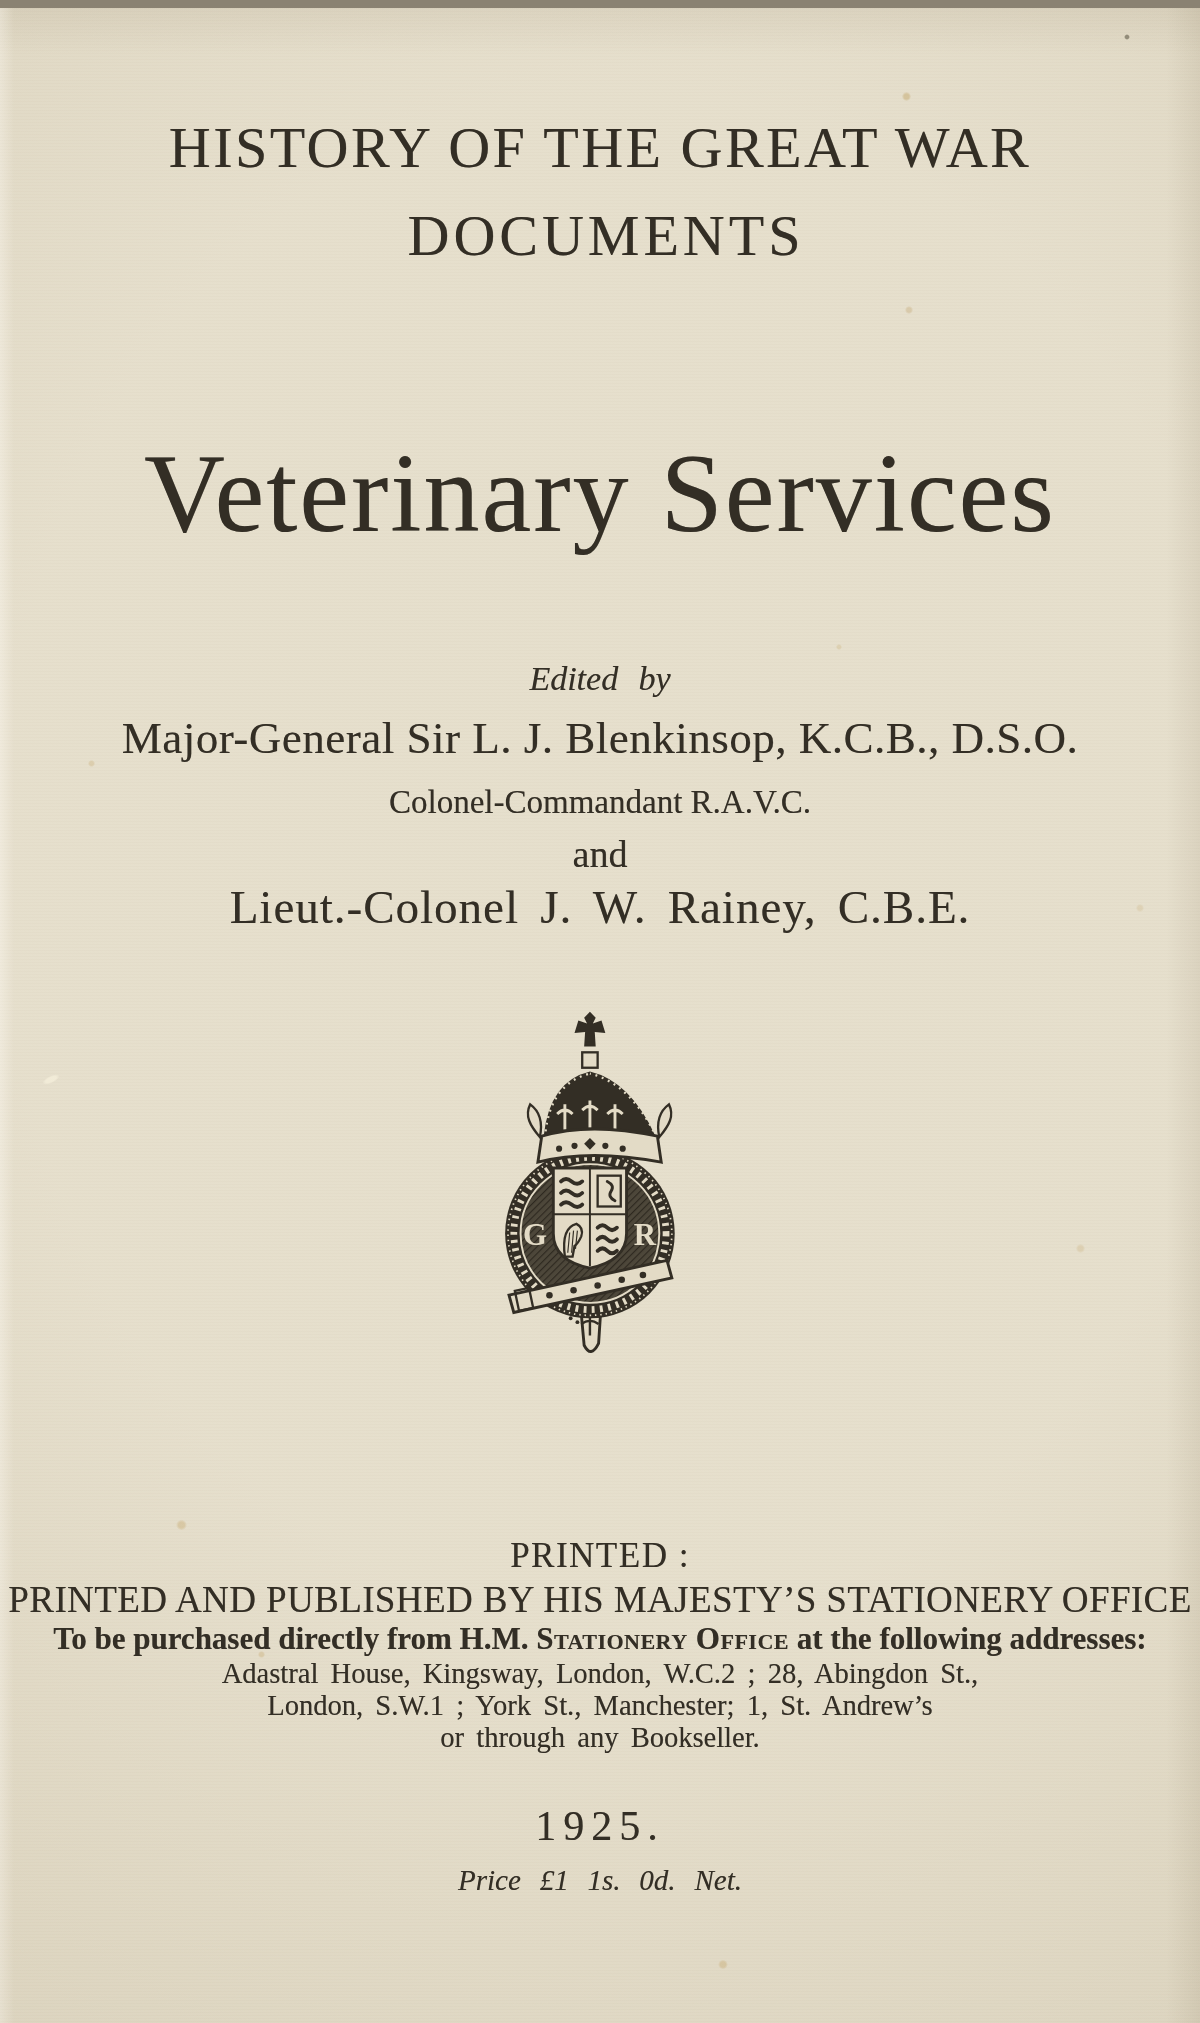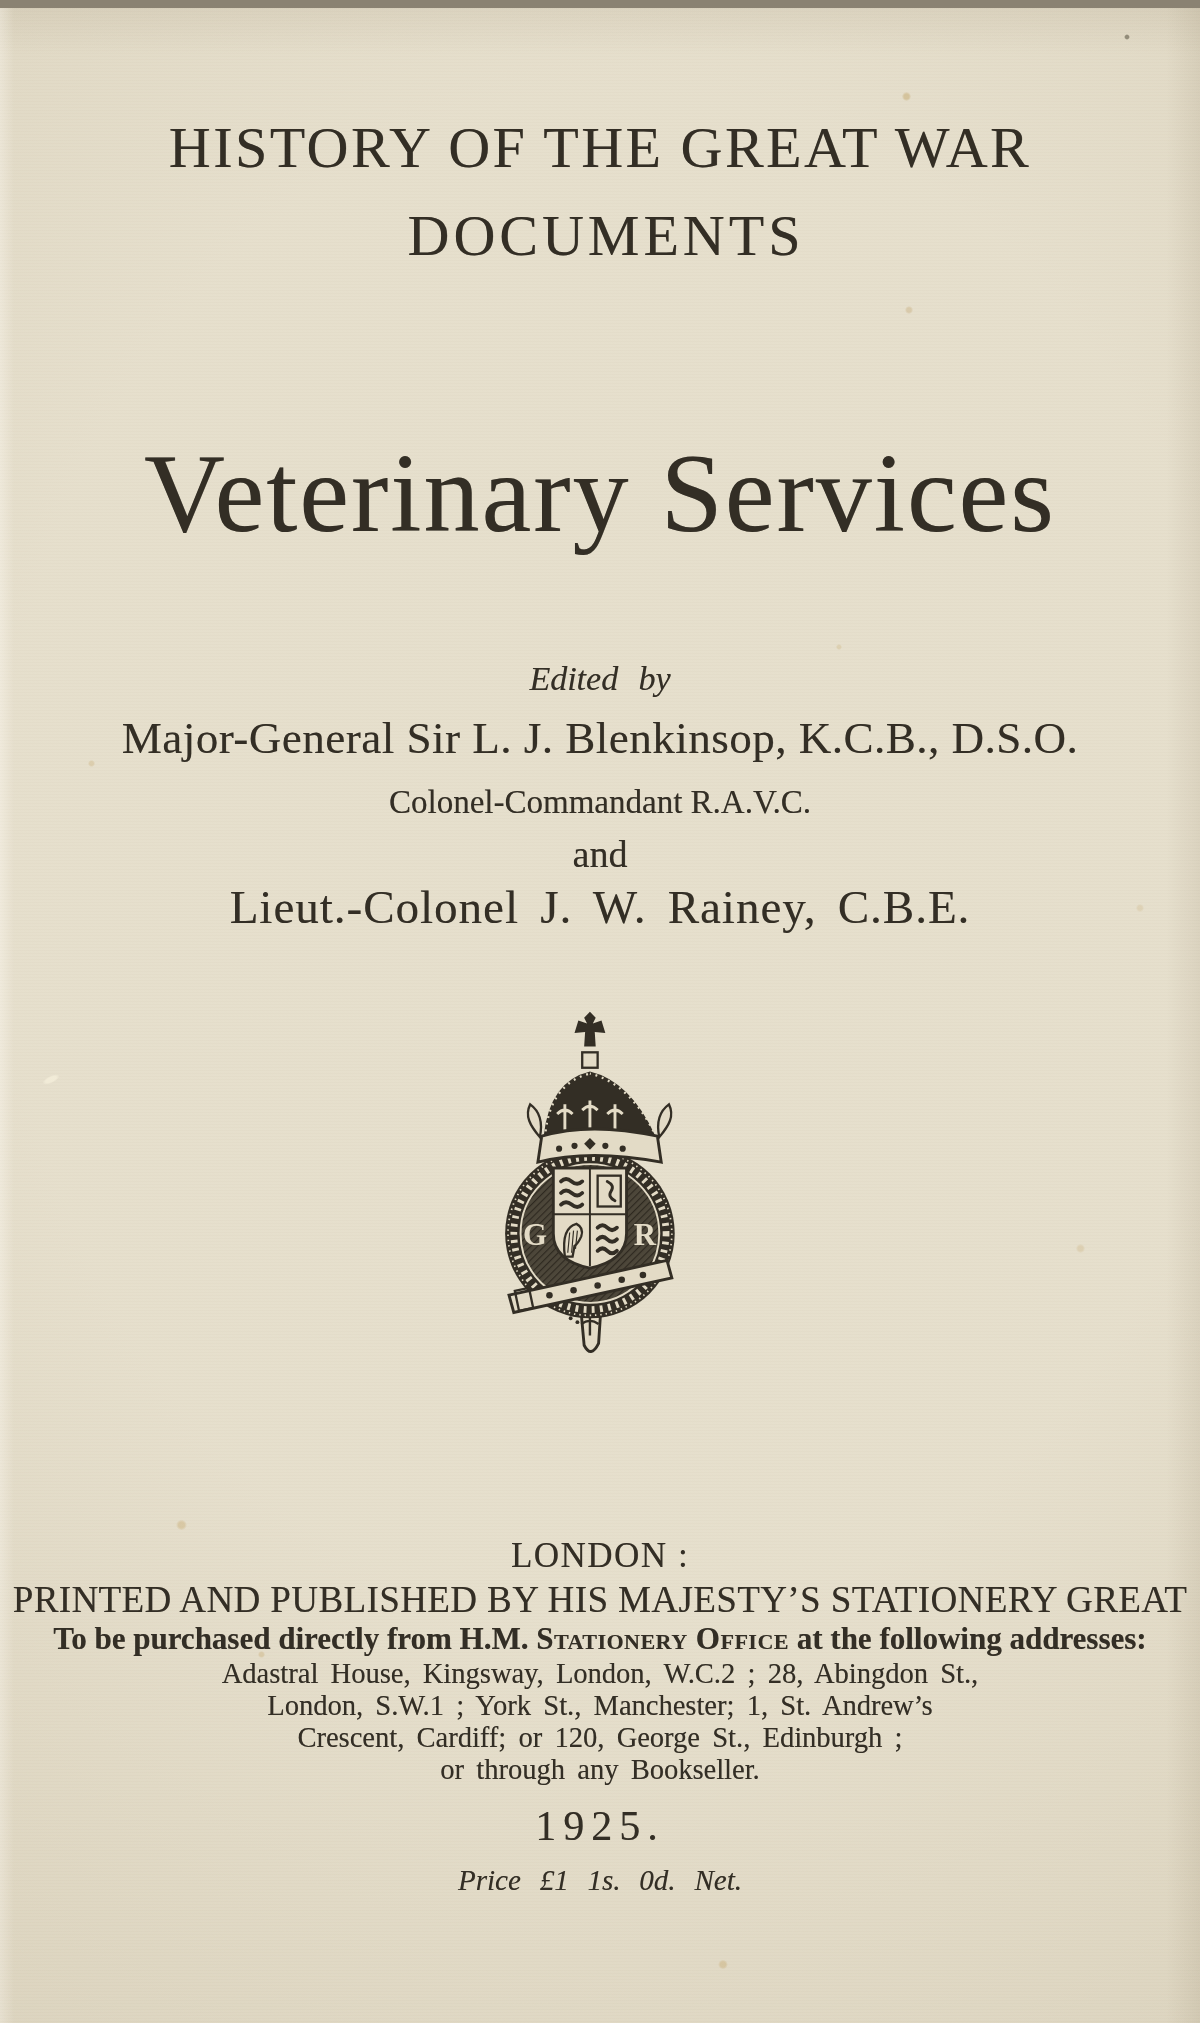--- a/index.html
+++ b/index.html
@@ -113,27 +113,26 @@
     <rect x="36" y="292" width="15" height="21" fill="none" stroke="#332e25" stroke-width="2.4" transform="rotate(-12 43 302)"></rect>
     <circle cx="70" cy="298" r="3.4" fill="#332e25"></circle>
     <circle cx="95" cy="293" r="3.4" fill="#332e25"></circle>
     <circle cx="120" cy="288" r="3.4" fill="#332e25"></circle>
     <circle cx="145" cy="282" r="3.4" fill="#332e25"></circle>
     <circle cx="167" cy="277" r="3.4" fill="#332e25"></circle>
     <circle cx="92" cy="322" r="2" fill="#332e25"></circle>
     <circle cx="99" cy="326" r="2" fill="#332e25"></circle>
   </svg>
 
-  <div class="tblock city">LONDON :</div>
-  <div class="tblock publisher">PRINTED AND PUBLISHED BY HIS MAJESTY’S STATIONERY GREAT</div>
+  <div class="tblock city">PRINTED :</div>
+  <div class="tblock publisher">PRINTED AND PUBLISHED BY HIS MAJESTY’S STATIONERY OFFICE</div>
   <div class="tblock purchase"><span>To be purchased directly from H.M. </span><span class="sc">Stationery Office</span><span> at the following addresses:</span></div>
   <div class="tblock addresses">
     <div>Adastral House, Kingsway, London, W.C.2 ; 28, Abingdon St.,</div>
     <div>London, S.W.1 ; York St., Manchester; 1, St. Andrew’s</div>
-    <div>Crescent, Cardiff; or 120, George St., Edinburgh ;</div>
     <div>or through any Bookseller.</div>
   </div>
   <div class="tblock year">1925.</div>
   <div class="tblock price">Price £1 1s. 0d. Net.</div>
 
   <div class="speck" style="left:1124px;top:26px;width:6px;height:6px;background:radial-gradient(circle,#55503f 0 40%,transparent 70%);opacity:.55;"></div>
   <div class="speck" style="left:902px;top:84px;width:9px;height:9px;background:radial-gradient(circle,#c4a96f 0 40%,transparent 75%);opacity:.5;"></div>
   <div class="speck" style="left:905px;top:298px;width:8px;height:8px;background:radial-gradient(circle,#c9b183 0 40%,transparent 75%);opacity:.45;"></div>
   <div class="speck" style="left:42px;top:1068px;width:18px;height:7px;border-radius:50%;background:radial-gradient(ellipse,#f4eeda 0 45%,transparent 75%);opacity:.8;transform:rotate(-25deg);"></div>
   <div class="speck" style="left:176px;top:1512px;width:11px;height:10px;background:radial-gradient(circle,#c9ae77 0 40%,transparent 75%);opacity:.45;"></div>

